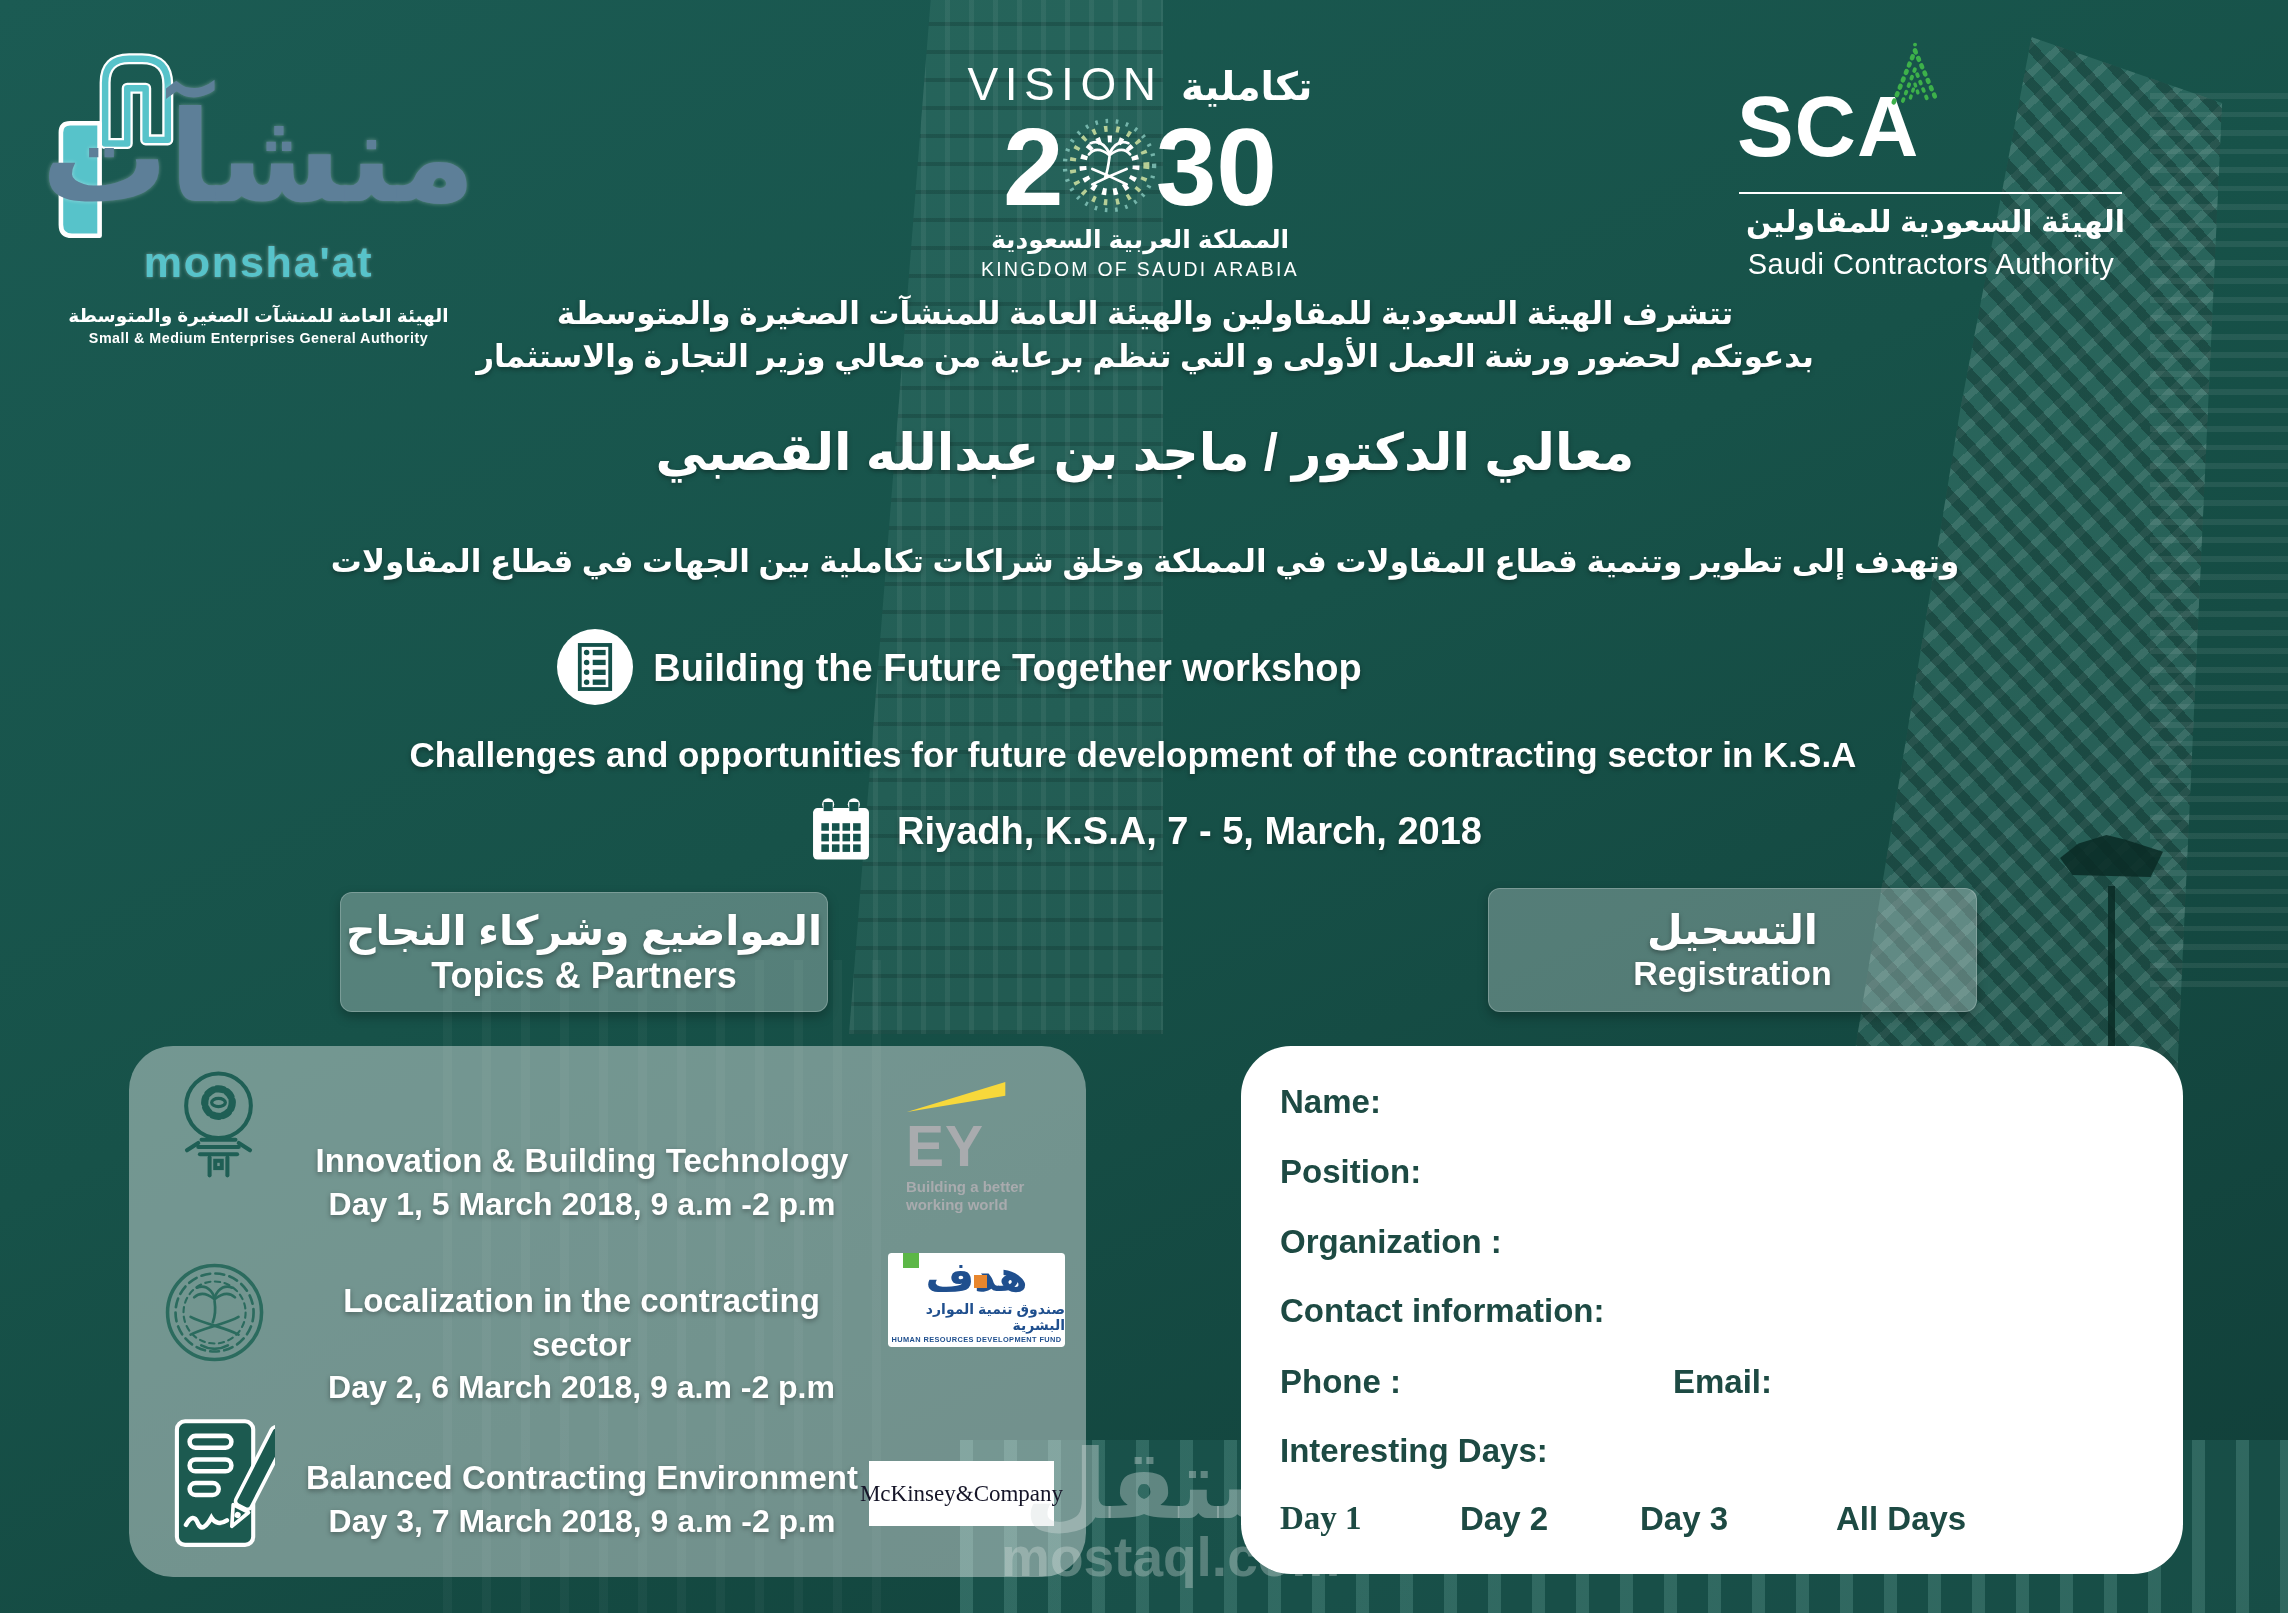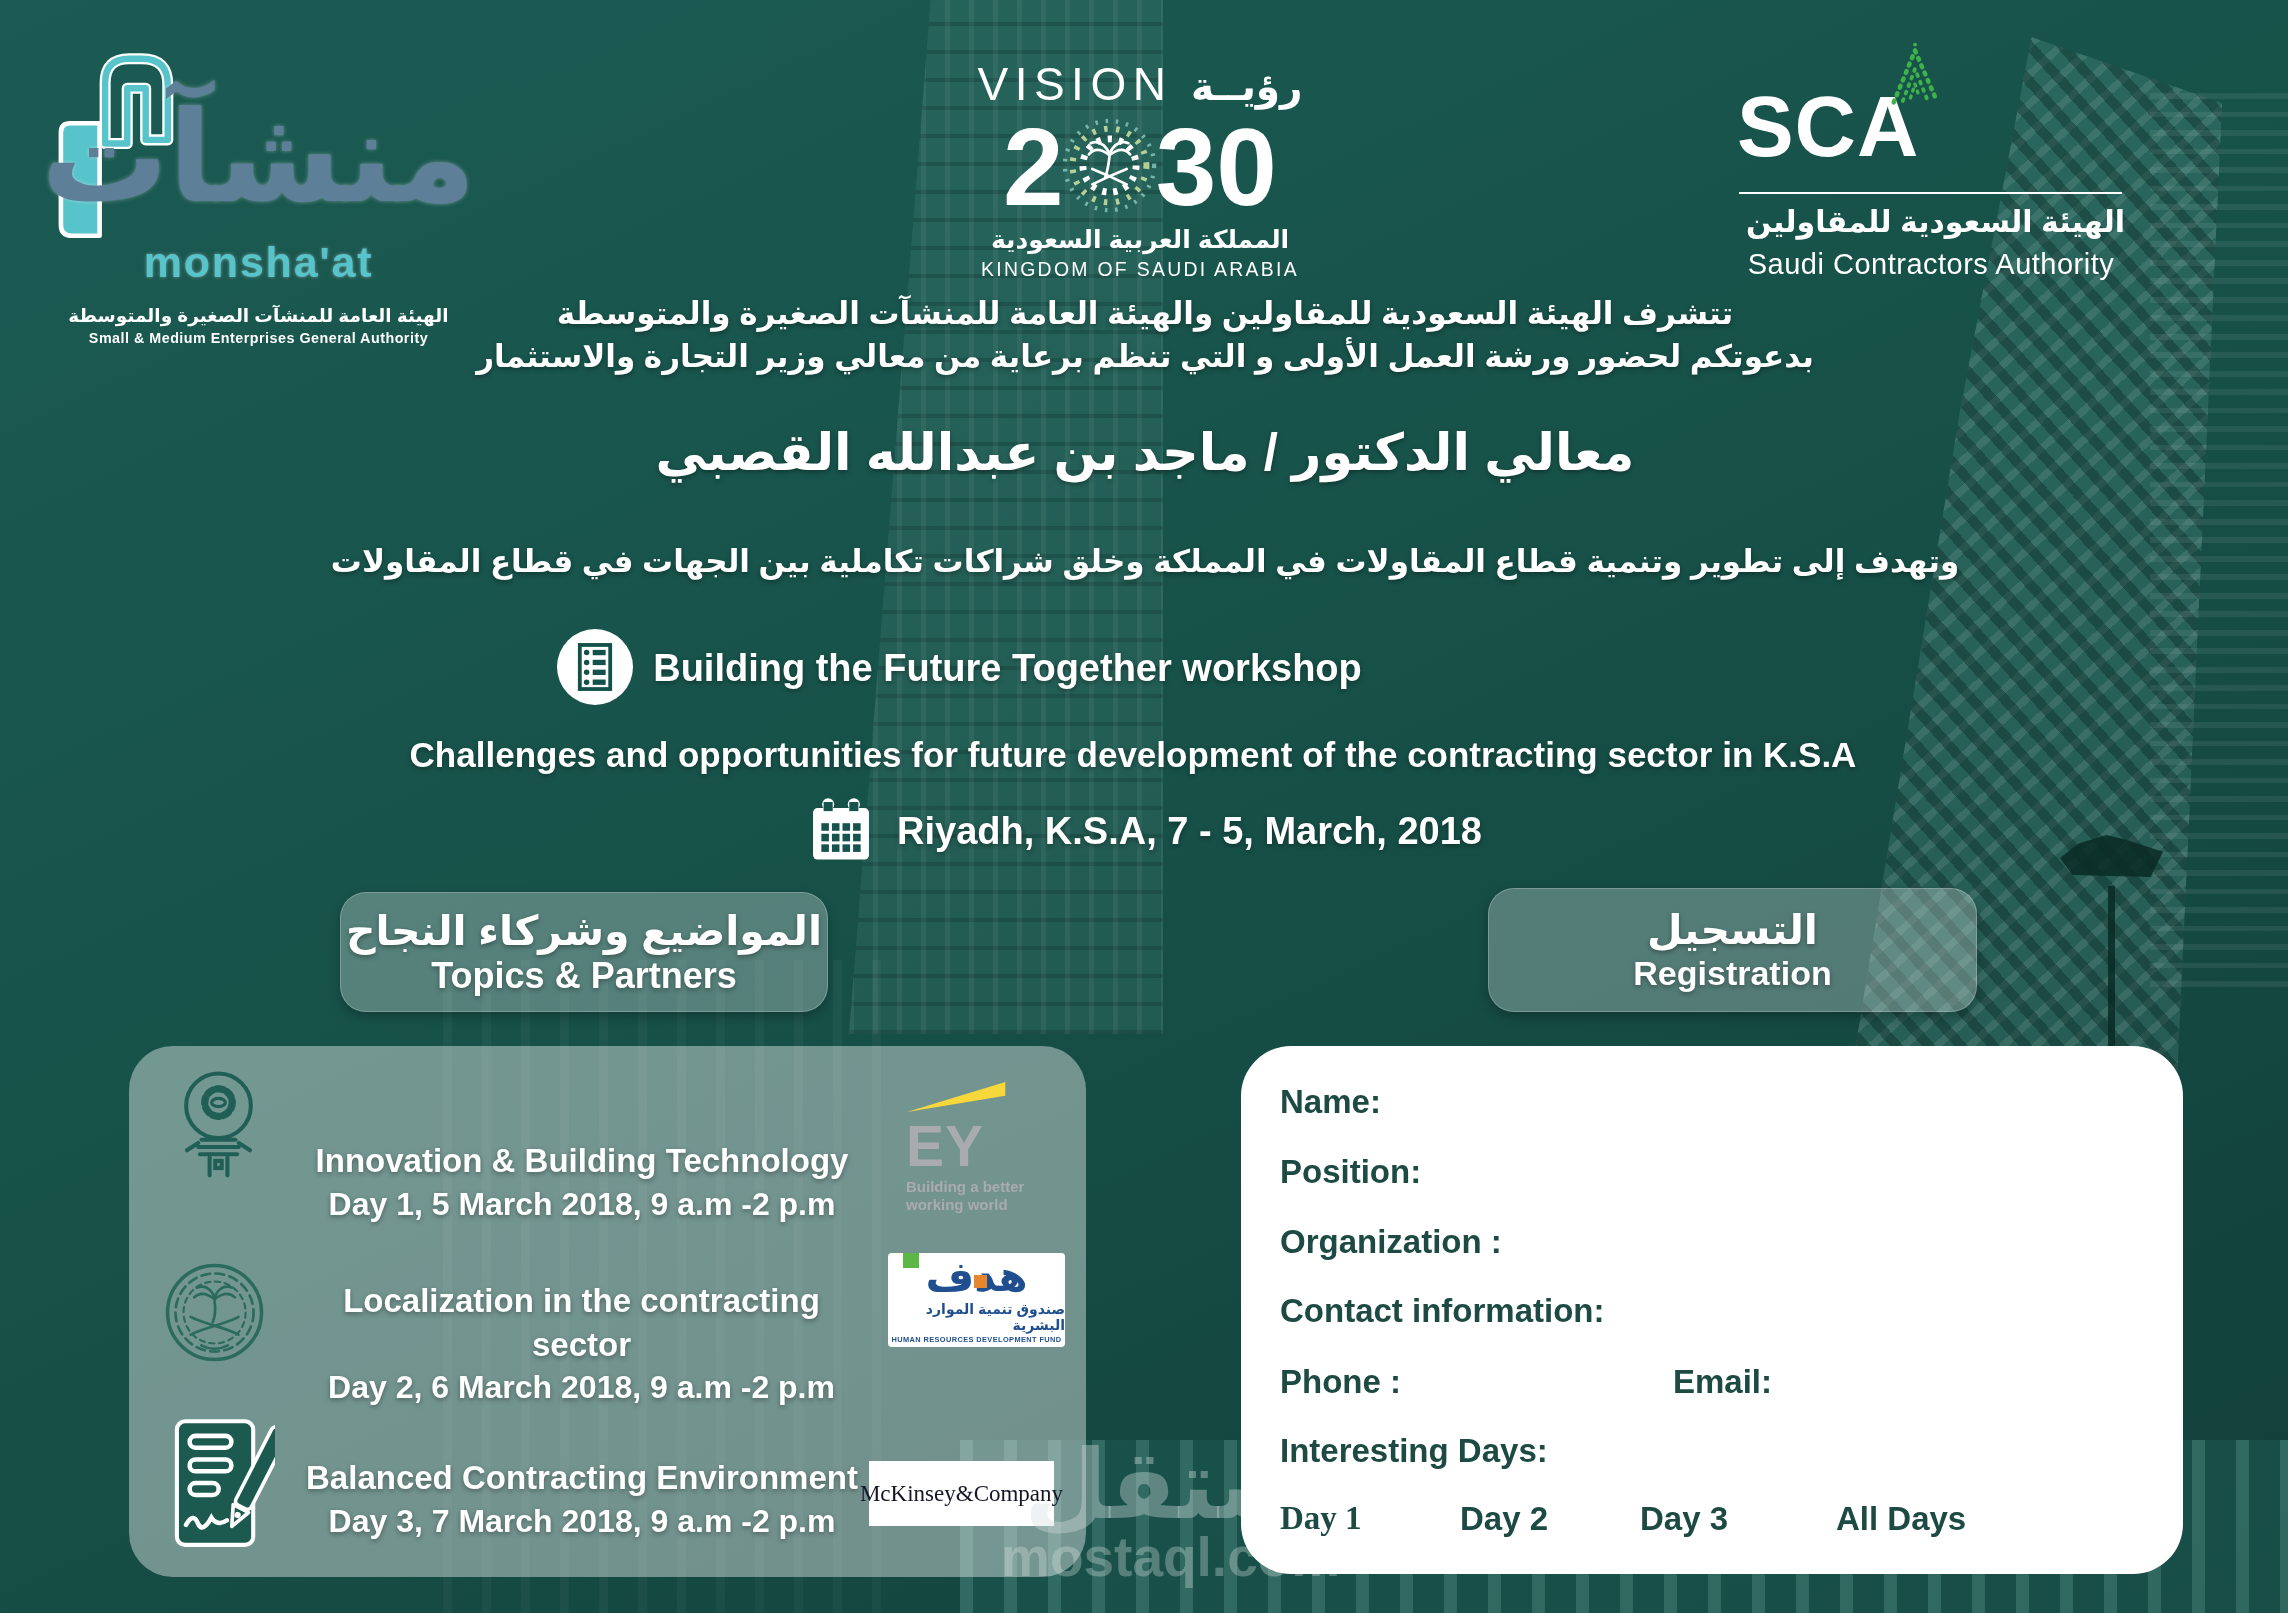--- a/index.html
+++ b/index.html
@@ -72,21 +72,21 @@
   .inv-minister{left:222px;top:423px;width:1846px;font-size:51px;direction:rtl;}
   .inv-goal{left:222px;top:543px;width:1846px;font-size:31px;direction:rtl;}
   
   .workshop-row{left:0;top:629px;width:1919px;display:flex;justify-content:center;align-items:center;gap:20px;}
   .workshop-title{font-size:38px;}
   .workshop-sub{left:210px;top:735px;width:1846px;font-size:35px;}
   .date-row{left:0;top:796px;width:2289px;display:flex;justify-content:center;align-items:center;gap:22px;}
   .date-text{font-size:38px;}
   
   .sec-btn{background:rgba(231,240,238,.30);border:0.9px solid rgba(255,255,255,.22);
-    border-radius:26px;box-shadow:0 4.6px 11px rgba(0,0,0,.25);
+    border-radius:12px;box-shadow:0 4.6px 11px rgba(0,0,0,.25);
     display:flex;flex-direction:column;justify-content:center;align-items:center;cursor:pointer;}
   .btn-topics{left:340px;top:892px;width:486px;height:118px;}
   .btn-reg{left:1488px;top:888px;width:487px;height:122px;}
   .sec-btn .ar{font-size:41px;font-weight:bold;direction:rtl;line-height:1.15;}
   .sec-btn .en{font-size:36px;font-weight:bold;line-height:1.15;}
   
   .topics-panel{left:129px;top:1046px;width:957px;height:531px;border-radius:44px;
     background:rgba(255,255,255,.40);}
   .topic-title{font-size:33px;}
   .topic-sched{font-size:32px;}
@@ -148,21 +148,21 @@
     </svg>
   </div>
   <div class="abs monshaat-wordmark">منشآت</div>
   <div class="abs monshaat-latin ctr">monsha'at</div>
   <div class="abs monshaat-sub-ar ctr">الهيئة العامة للمنشآت الصغيرة والمتوسطة</div>
   <div class="abs monshaat-sub-en ctr">Small &amp; Medium Enterprises General Authority</div>
 
   <div class="abs vision-block">
     <div class="vision-row">
       <span class="vision-en">VISION</span>
-      <span class="vision-ar">رؤيــة</span>
+      <span class="vision-ar">تكاملية</span>
     </div>
     <div class="year-row">
       <span class="year-digit">2</span>
       <span style="margin:0 -5.5px;">
         <svg width="103" height="103" viewBox="0 0 120 120">
           <circle cx="60" cy="60" r="52" fill="none" stroke="#8fd0c6" stroke-width="5" stroke-dasharray="3 9" opacity=".75"></circle>
           <circle cx="60" cy="60" r="43" fill="none" stroke="#c6dc9d" stroke-width="7" stroke-dasharray="4 10" opacity=".9"></circle>
           <circle cx="60" cy="60" r="31" fill="none" stroke="#ffffff" stroke-width="8" stroke-dasharray="5 8"></circle>
           <g stroke="#ffffff" stroke-width="3.2" fill="none" stroke-linecap="round">
             <path d="M60,50 q-2,16 -5,24"></path>

